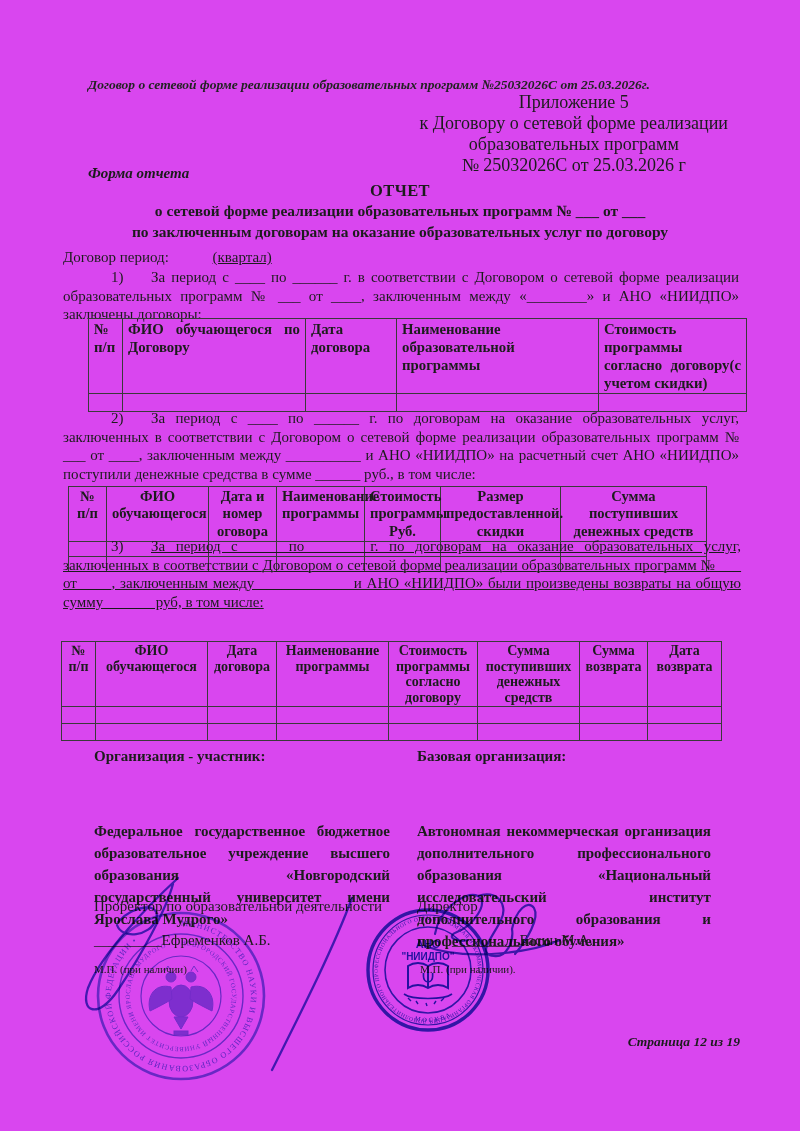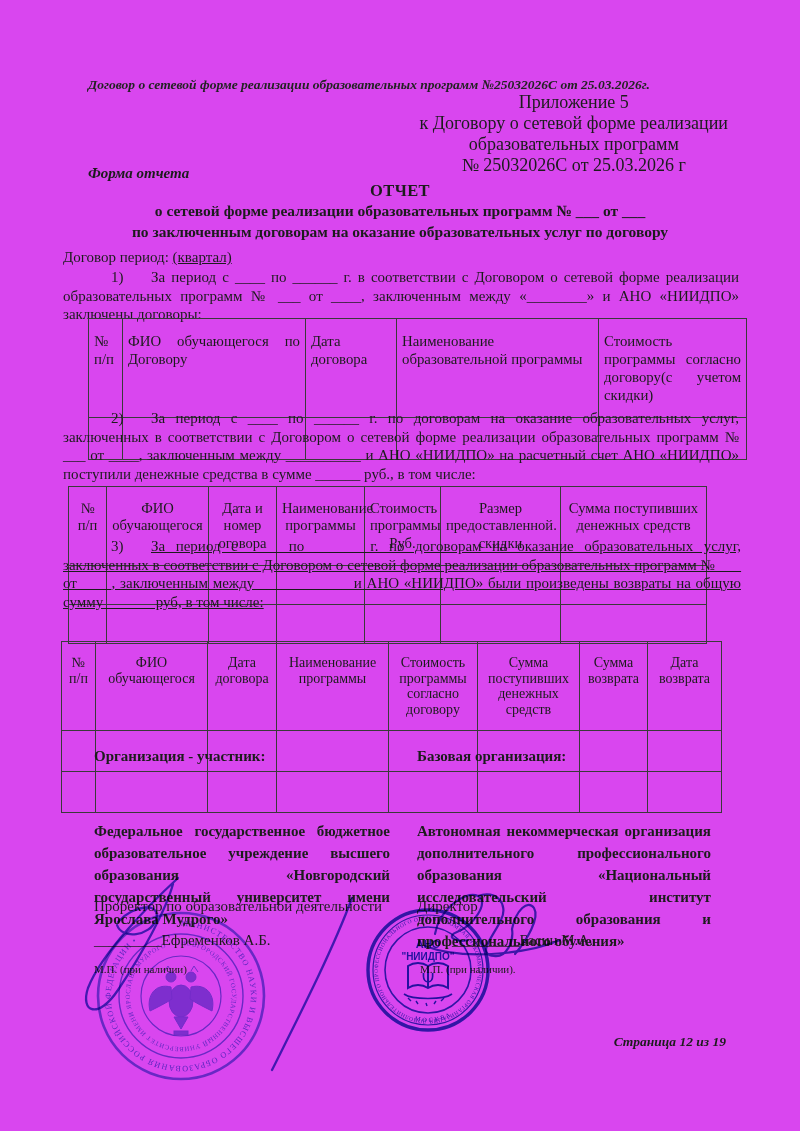--- a/index.html
+++ b/index.html
@@ -9,28 +9,28 @@
     font-family:"Liberation Serif","DejaVu Serif",serif;
   }
   .abs{position:absolute;}
   .contract-line{left:88px;top:76px;font:bold italic 13.5px/17px "Liberation Serif",serif;color:#222;}
   .appendix{right:72px;top:92px;text-align:center;font-size:18px;line-height:21px;}
   .form-label{left:88px;top:164px;font:bold italic 15px/19px "Liberation Serif",serif;}
   .title-block{left:0;top:180px;width:800px;text-align:center;font-weight:bold;}
   .title-main{font-size:16.5px;line-height:21px;letter-spacing:.4px;}
   .title-sub{font-size:15.5px;line-height:20.5px;}
   .period-line{left:63px;top:249px;font-size:15px;}
-  .period-value{text-decoration:underline;}
+  .period-value{text-decoration:underline;margin-left:40px;}
   .body-para{margin:0;font-size:15px;line-height:18.6px;text-align:justify;text-indent:48px;}
   .p1{left:63px;top:268px;width:676px;}
   .p2{left:63px;top:409px;width:676px;}
   .p3{left:63px;top:537px;width:678px;text-decoration:underline;}
   .pnum{display:inline-block;width:40px;text-indent:0;}
   table.t{border-collapse:collapse;table-layout:fixed;background:transparent;}
-  table.t th,table.t td{border:1.4px solid #3a3a3a;font-weight:normal;vertical-align:top;padding:13px 5px;}
+  table.t th,table.t td{border:1.4px solid #3a3a3a;font-weight:bold;vertical-align:top;padding:1px 5px;}
   .t1{left:88px;top:318px;width:658px;font-size:14.8px;}
   .t1 th{text-align:left;line-height:18px;height:70px;text-align:justify;}
   .t1 th:first-child{text-align:left;}
   .t1 td{height:15px;padding:0 4px;}
   .t2{left:68px;top:486px;width:638px;font-size:14.6px;}
   .t2 th{text-align:center;line-height:17.4px;height:52px;padding:1px 3px;}
   .t2 td{height:12px;padding:0 3px;}
   .t3{left:61px;top:641px;width:660px;font-size:14px;}
   .t3 th{text-align:center;line-height:15.6px;height:60px;padding:1px 3px;}
   .t3 td{height:14px;padding:0 3px;}
@@ -42,21 +42,21 @@
   .org-text-right{left:417px;top:780px;width:294px;}
   .sig-title{font-size:15px;}
   .sig-title-left{left:94px;top:898px;}
   .sig-title-right{left:417px;top:898px;}
   .sig-name{font-size:15px;}
   .sig-name-left{left:94px;top:932px;}
   .sig-name-right{left:452px;top:932px;}
   .sig-mp{font-size:11px;font-family:Liberation Serif, serif;}
   .sig-mp-left{left:94px;top:963px;}
   .sig-mp-right{left:420px;top:963px;}
-  .footer{right:74px;top:1033px;font:bold italic 13.5px/17px "Liberation Serif",serif;}
+  .footer{right:60px;top:1033px;font:bold italic 13.5px/17px "Liberation Serif",serif;}
   .stamp{mix-blend-mode:multiply;pointer-events:none;}
   .sig-ink{mix-blend-mode:multiply;pointer-events:none;}
 </style>
 </head>
 <body>
 
 <div class="page">
 
   <div class="abs contract-line">Договор о сетевой форме реализации образовательных программ №25032026С от 25.03.2026г.</div>
 

